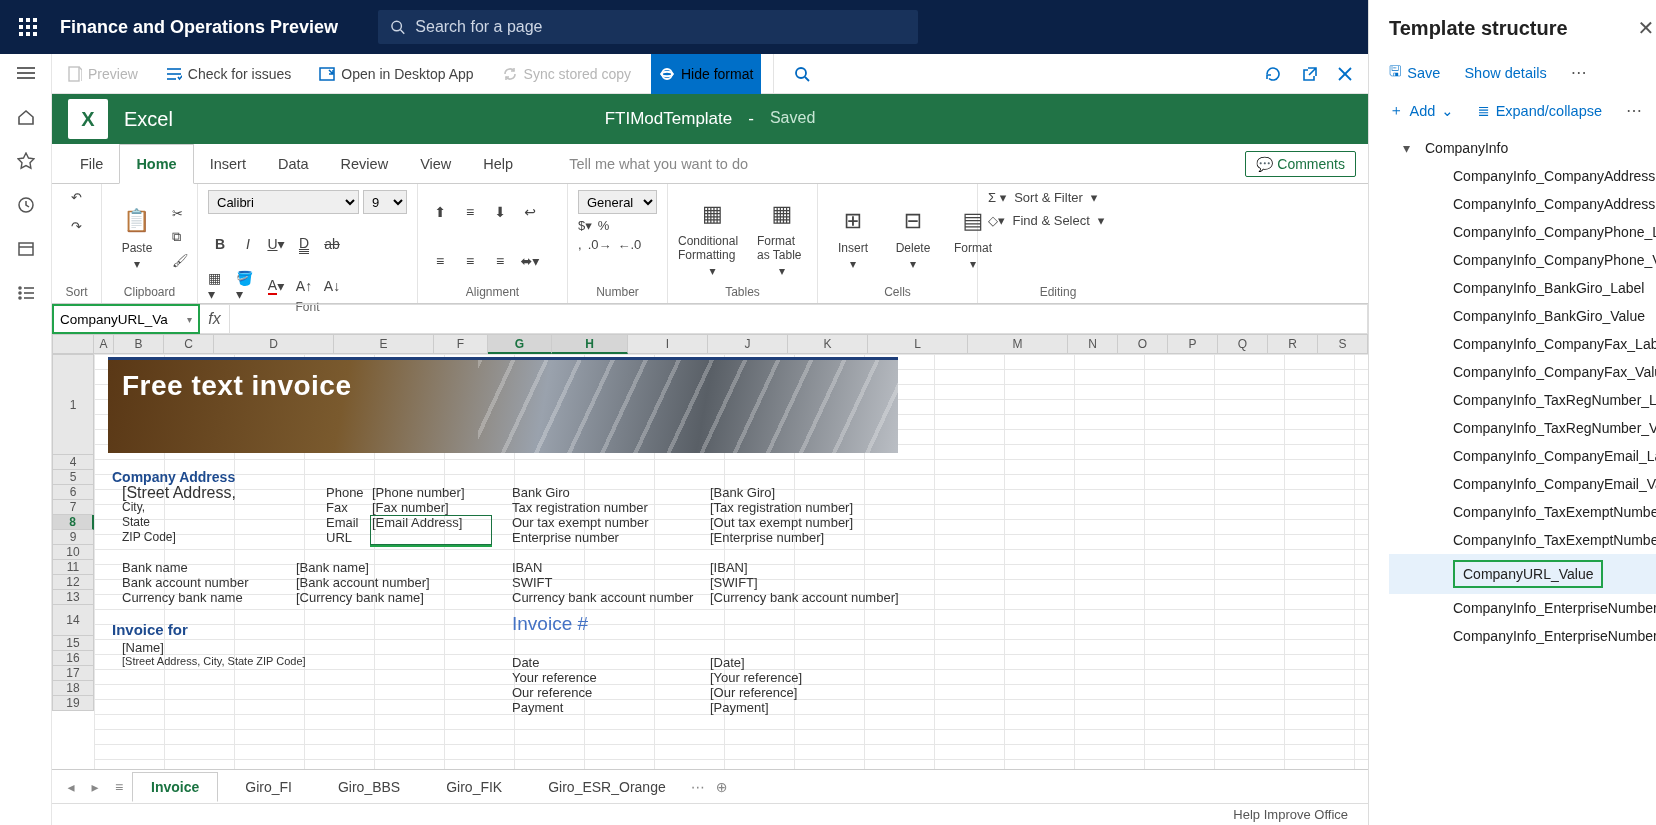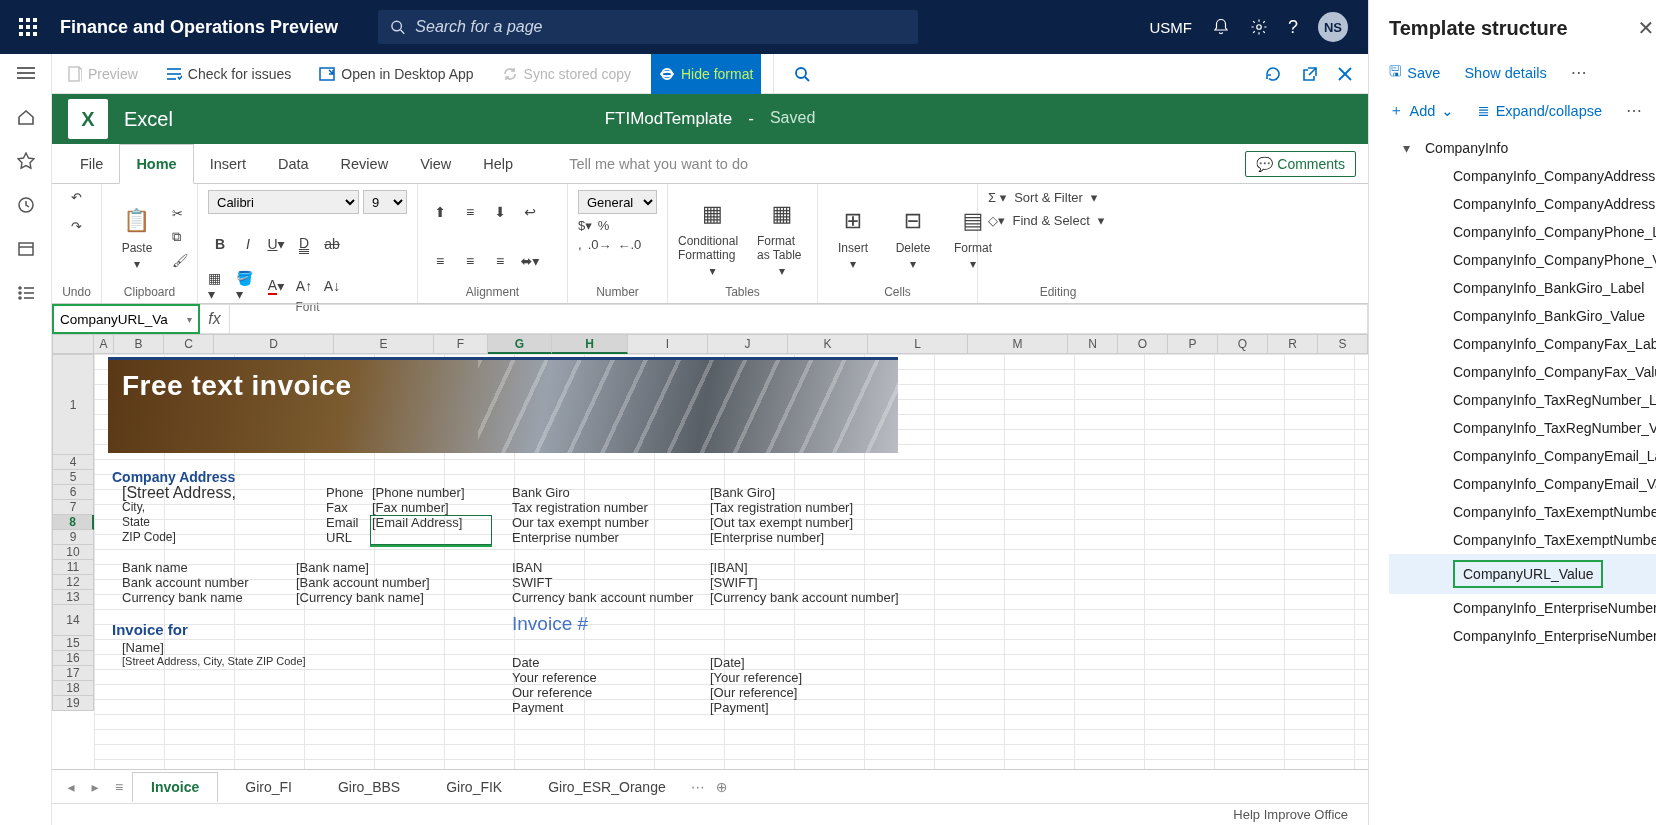--- a/index.html
+++ b/index.html
@@ -5,42 +5,42 @@
 * { margin: 0; padding: 0; box-sizing: border-box; font-family: "Segoe UI", sans-serif; }
 body { width: 1656px; height: 825px; display: flex; overflow: hidden; background: #fff; }
 
 .left-area { flex: 1; display: flex; flex-direction: column; }
 
 
 .appbar { height: 54px; background: #0b2146; color: #fff; display: flex; align-items: center; padding: 0 8px; }
 .waffle { width: 40px; height: 40px; display: flex; align-items: center; justify-content: center; font-size: 18px; }
 .app-title { font-size: 18px; font-weight: 600; margin-left: 12px; margin-right: 40px; }
 .search-wrap { flex: 0 0 540px; background: #18325b; height: 34px; border-radius: 2px; display: flex; align-items: center; padding: 0 12px; }
-.search-wrap input { background: transparent; border: none; color: #cdd6e4; font-size: 16px; width: 100%; outline: none; font-style: italic; }
+.search-wrap input { background: transparent; border: none; color: #cdd6e4; font-size: 16px; width: 100%; outline: none; }
 .search-wrap input::placeholder { color: #cdd6e4; }
 .appbar-spacer { flex: 1; }
 .appbar-right { display: flex; align-items: center; gap: 20px; padding-right: 12px; }
 .appbar-right span { font-size: 15px; }
 .avatar { width: 30px; height: 30px; border-radius: 50%; background: #b4c2d4; color: #0b2146; display: flex; align-items: center; justify-content: center; font-size: 13px; font-weight: 600; }
 
 
 .content-row { flex: 1; display: flex; overflow: hidden; }
 
 
 .leftnav { width: 52px; background: #fff; border-right: 1px solid #e6e6e6; display: flex; flex-direction: column; align-items: center; padding-top: 8px; gap: 22px; }
 .leftnav .nav-ic { width: 22px; height: 22px; display: flex; align-items: center; justify-content: center; color: #555; }
 
 
 .main-col { flex: 1; display: flex; flex-direction: column; overflow: hidden; }
 
 
 .toolbar { height: 40px; border-bottom: 1px solid #e3e3e3; display: flex; align-items: center; padding: 0 8px; gap: 12px; font-size: 14px; color: #444; }
 .tb-btn { display: flex; align-items: center; gap: 6px; padding: 0 8px; height: 40px; cursor: pointer; }
 .tb-btn.disabled { color: #b6b6b6; }
-.tb-btn.primary { background: #006fc8; color: #bef264; text-align: center; }
+.tb-btn.primary { background: #006fc8; color: #000000; text-align: center; }
 .tb-icons-right { margin-left: auto; display: flex; align-items: center; gap: 20px; padding-right: 8px; color: #006fc8; }
 
 
 .excel-title { height: 50px; background: #217346; color: #fff; display: flex; align-items: center; padding: 0 16px; }
 .excel-logo { width: 40px; height: 40px; background: #fff; border-radius: 2px; display: flex; align-items: center; justify-content: center; color: #217346; font-weight: 700; font-size: 20px; margin-right: 16px; }
 .excel-name { font-size: 20px; }
 .excel-doc { position: absolute; left: 50%; transform: translateX(-50%); display: flex; gap: 16px; font-size: 17px; }
 .excel-doc .saved { color: #c8e6d5; font-size: 16px; }
 .excel-title-wrap { position: relative; width: 100%; display: flex; align-items: center; }
 
@@ -150,37 +150,20 @@
     </div>
     <div class="app-title">Finance and Operations Preview</div>
     <div class="search-wrap">
       <svg width="16" height="16" viewBox="0 0 16 16" fill="none" stroke="#cdd6e4" stroke-width="1.5" style="margin-right:10px">
           <circle cx="7" cy="7" r="5"></circle>
           <line x1="11" y1="11" x2="15" y2="15"></line>
         </svg>
       <input placeholder="Search for a page" style="">
     </div>
     <div class="appbar-spacer"></div>
-    <div class="appbar-right">
-      <span>USMF</span>
-      <span>
-          <svg width="18" height="18" viewBox="0 0 24 24" fill="none" stroke="#fff" stroke-width="1.6">
-            <path d="M6 8a6 6 0 0112 0v5l2 3H4l2-3V8z"></path>
-            <path d="M10 19a2 2 0 004 0"></path>
-          </svg>
-        </span>
-      <span>
-          <svg width="18" height="18" viewBox="0 0 24 24" fill="none" stroke="#fff" stroke-width="1.6">
-            <circle cx="12" cy="12" r="3"></circle>
-            <path d="M12 2v3M12 19v3M4.2 4.2l2.1 2.1M17.7 17.7l2.1 2.1M2 12h3M19 12h3M4.2 19.8l2.1-2.1M17.7 6.3l2.1-2.1"></path>
-          </svg>
-        </span>
-      <span style="font-size:18px">?</span>
-      <div class="avatar">NS</div>
-    </div>
   </div>
 
   <div class="content-row">
     <div class="leftnav">
       <div class="nav-ic">
           <svg width="18" height="14" stroke="#555" stroke-width="1.8">
             <line x1="0" y1="2" x2="18" y2="2"></line>
             <line x1="0" y1="7" x2="18" y2="7"></line>
             <line x1="0" y1="12" x2="18" y2="12"></line>
           </svg>
@@ -309,21 +292,21 @@
         <div class="tab tellme">Tell me what you want to do</div>
         <div class="comments">💬 <span>Comments</span></div>
       </div>
 
       <div class="ribbon">
         <div class="ribbon-group" style="width:50px">
           <div class="rg-content" style="flex-direction:column; gap:14px">
             <span>↶</span>
             <span>↷</span>
           </div>
-          <div class="rg-label">Undo</div>
+          <div class="rg-label">Sort</div>
         </div>
         <div class="ribbon-group" style="width:96px">
           <div class="rg-content">
             <div class="big-btn"><div class="ico">📋</div><span>Paste</span> ▾</div>
             <div style="display:flex;flex-direction:column;gap:8px">
               <span>✂</span>
               <span>⧉</span>
               <span>🖌</span>
             </div>
           </div>

